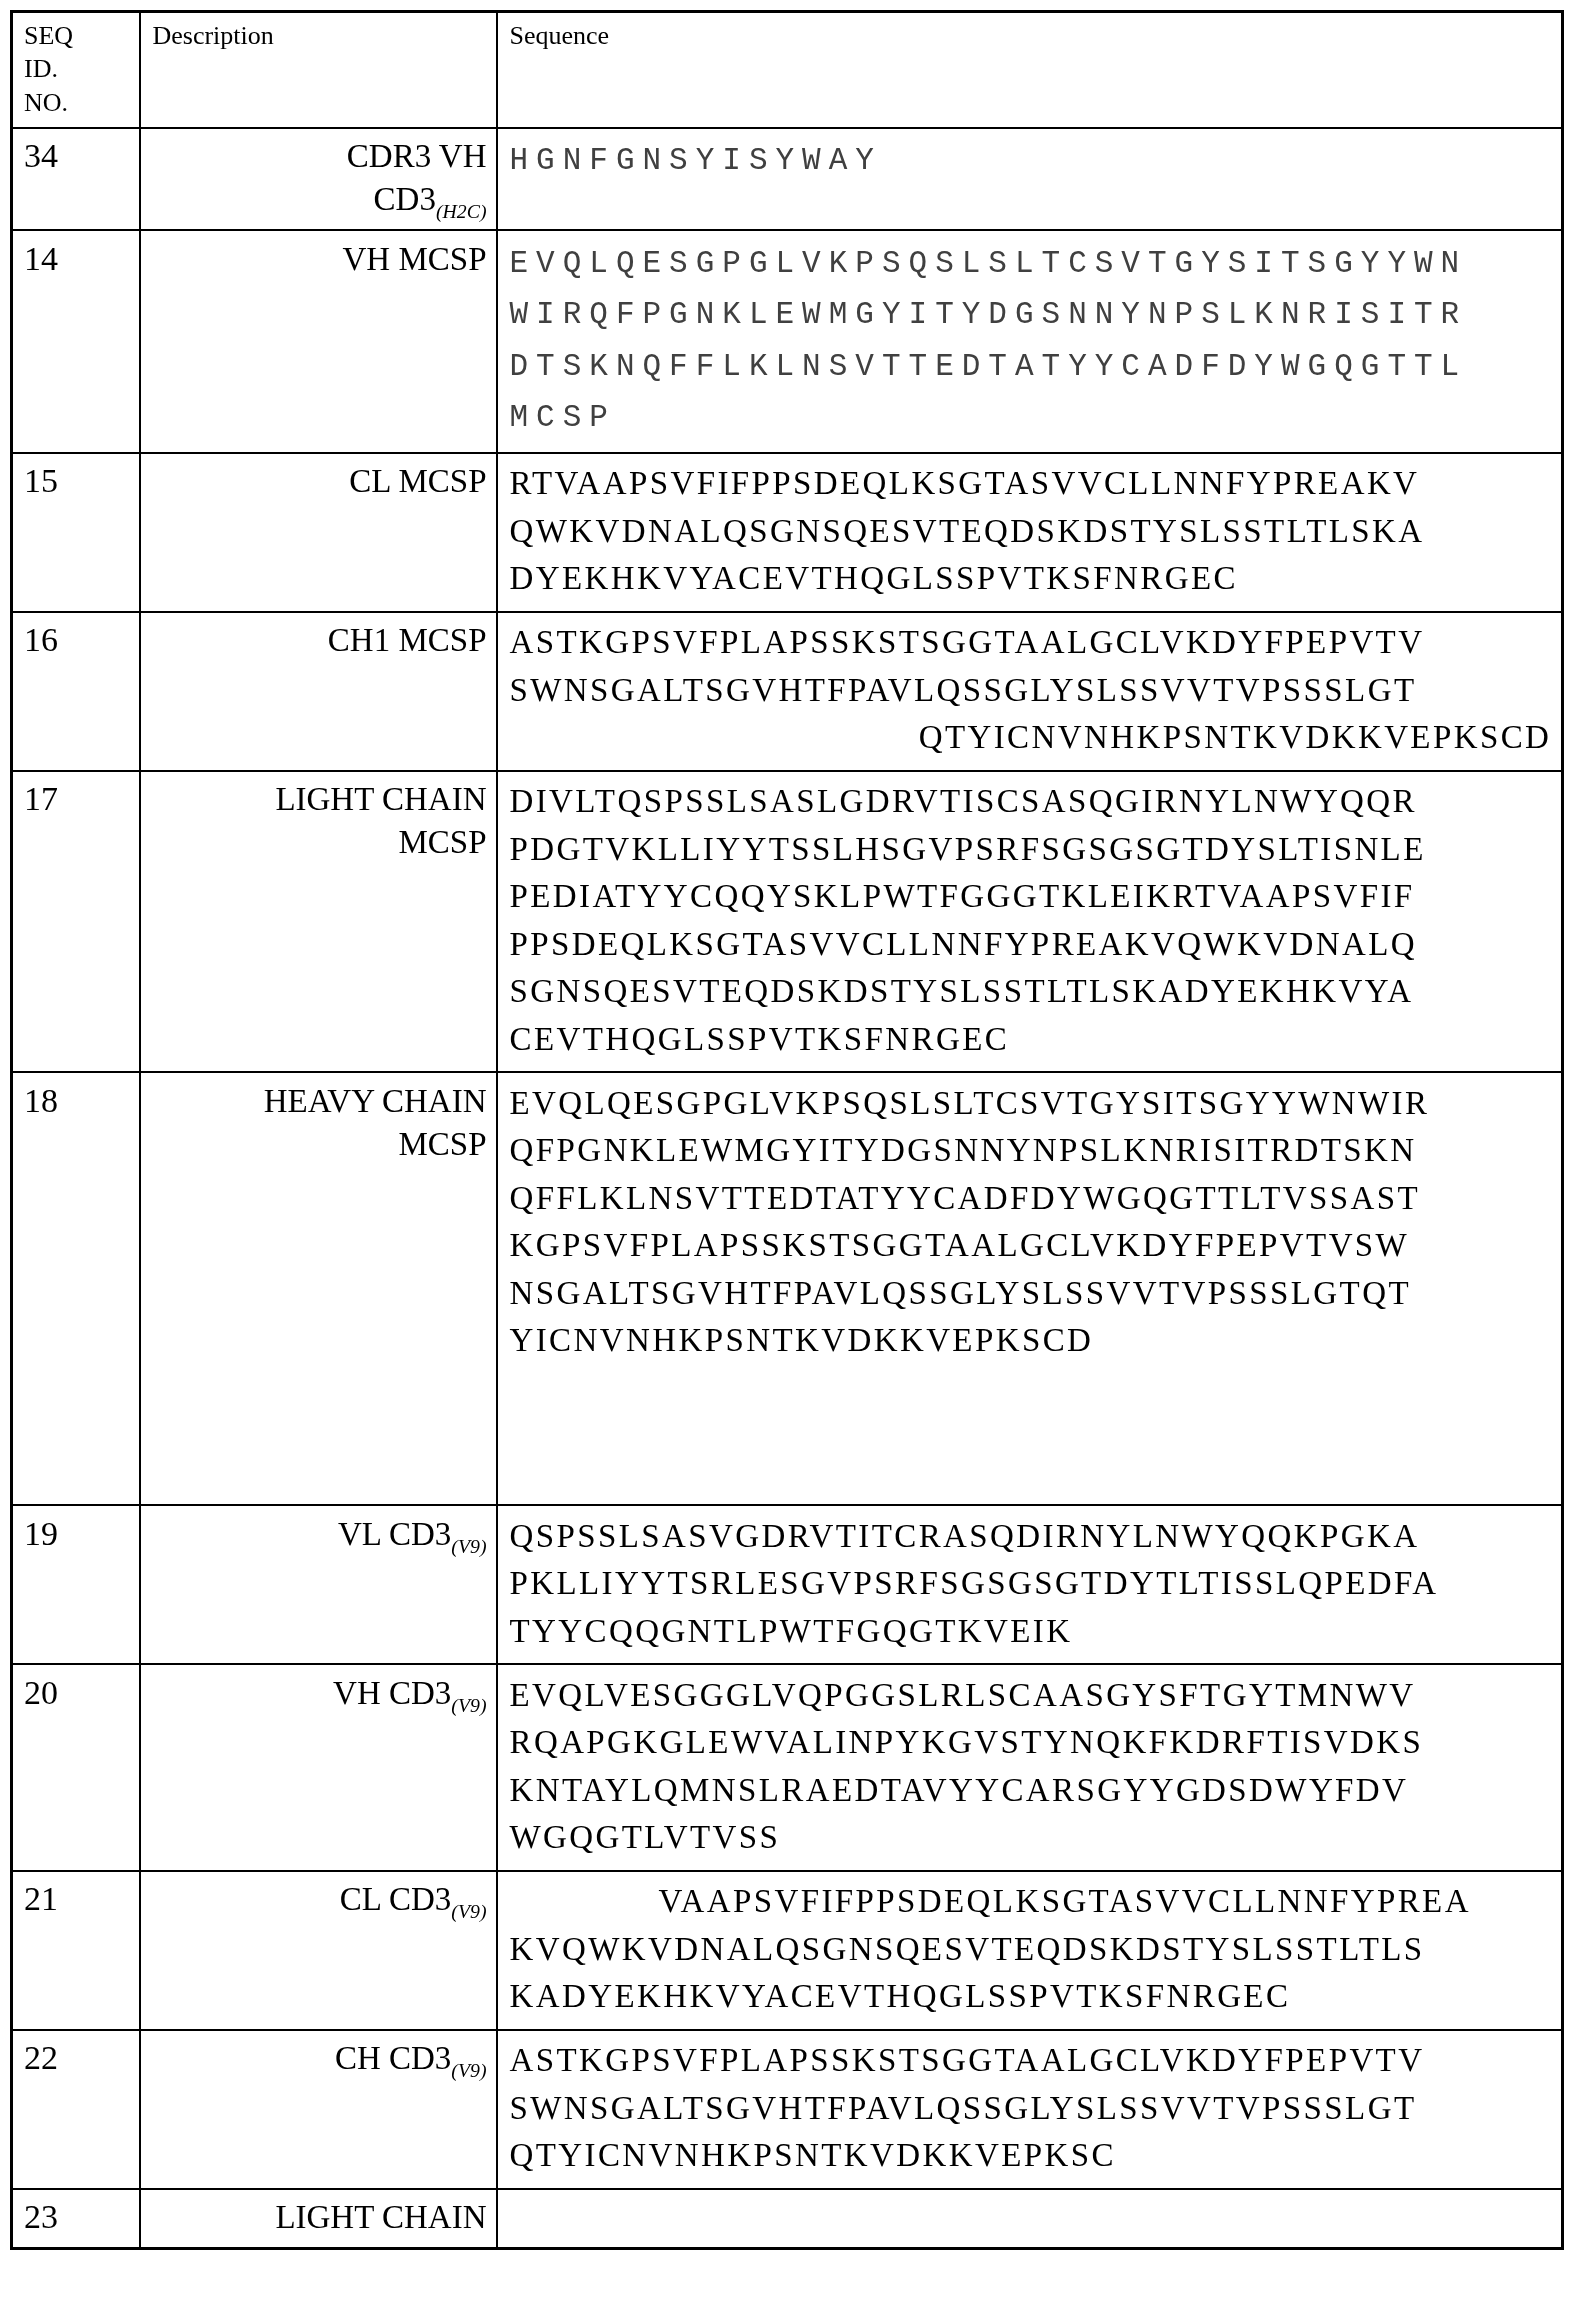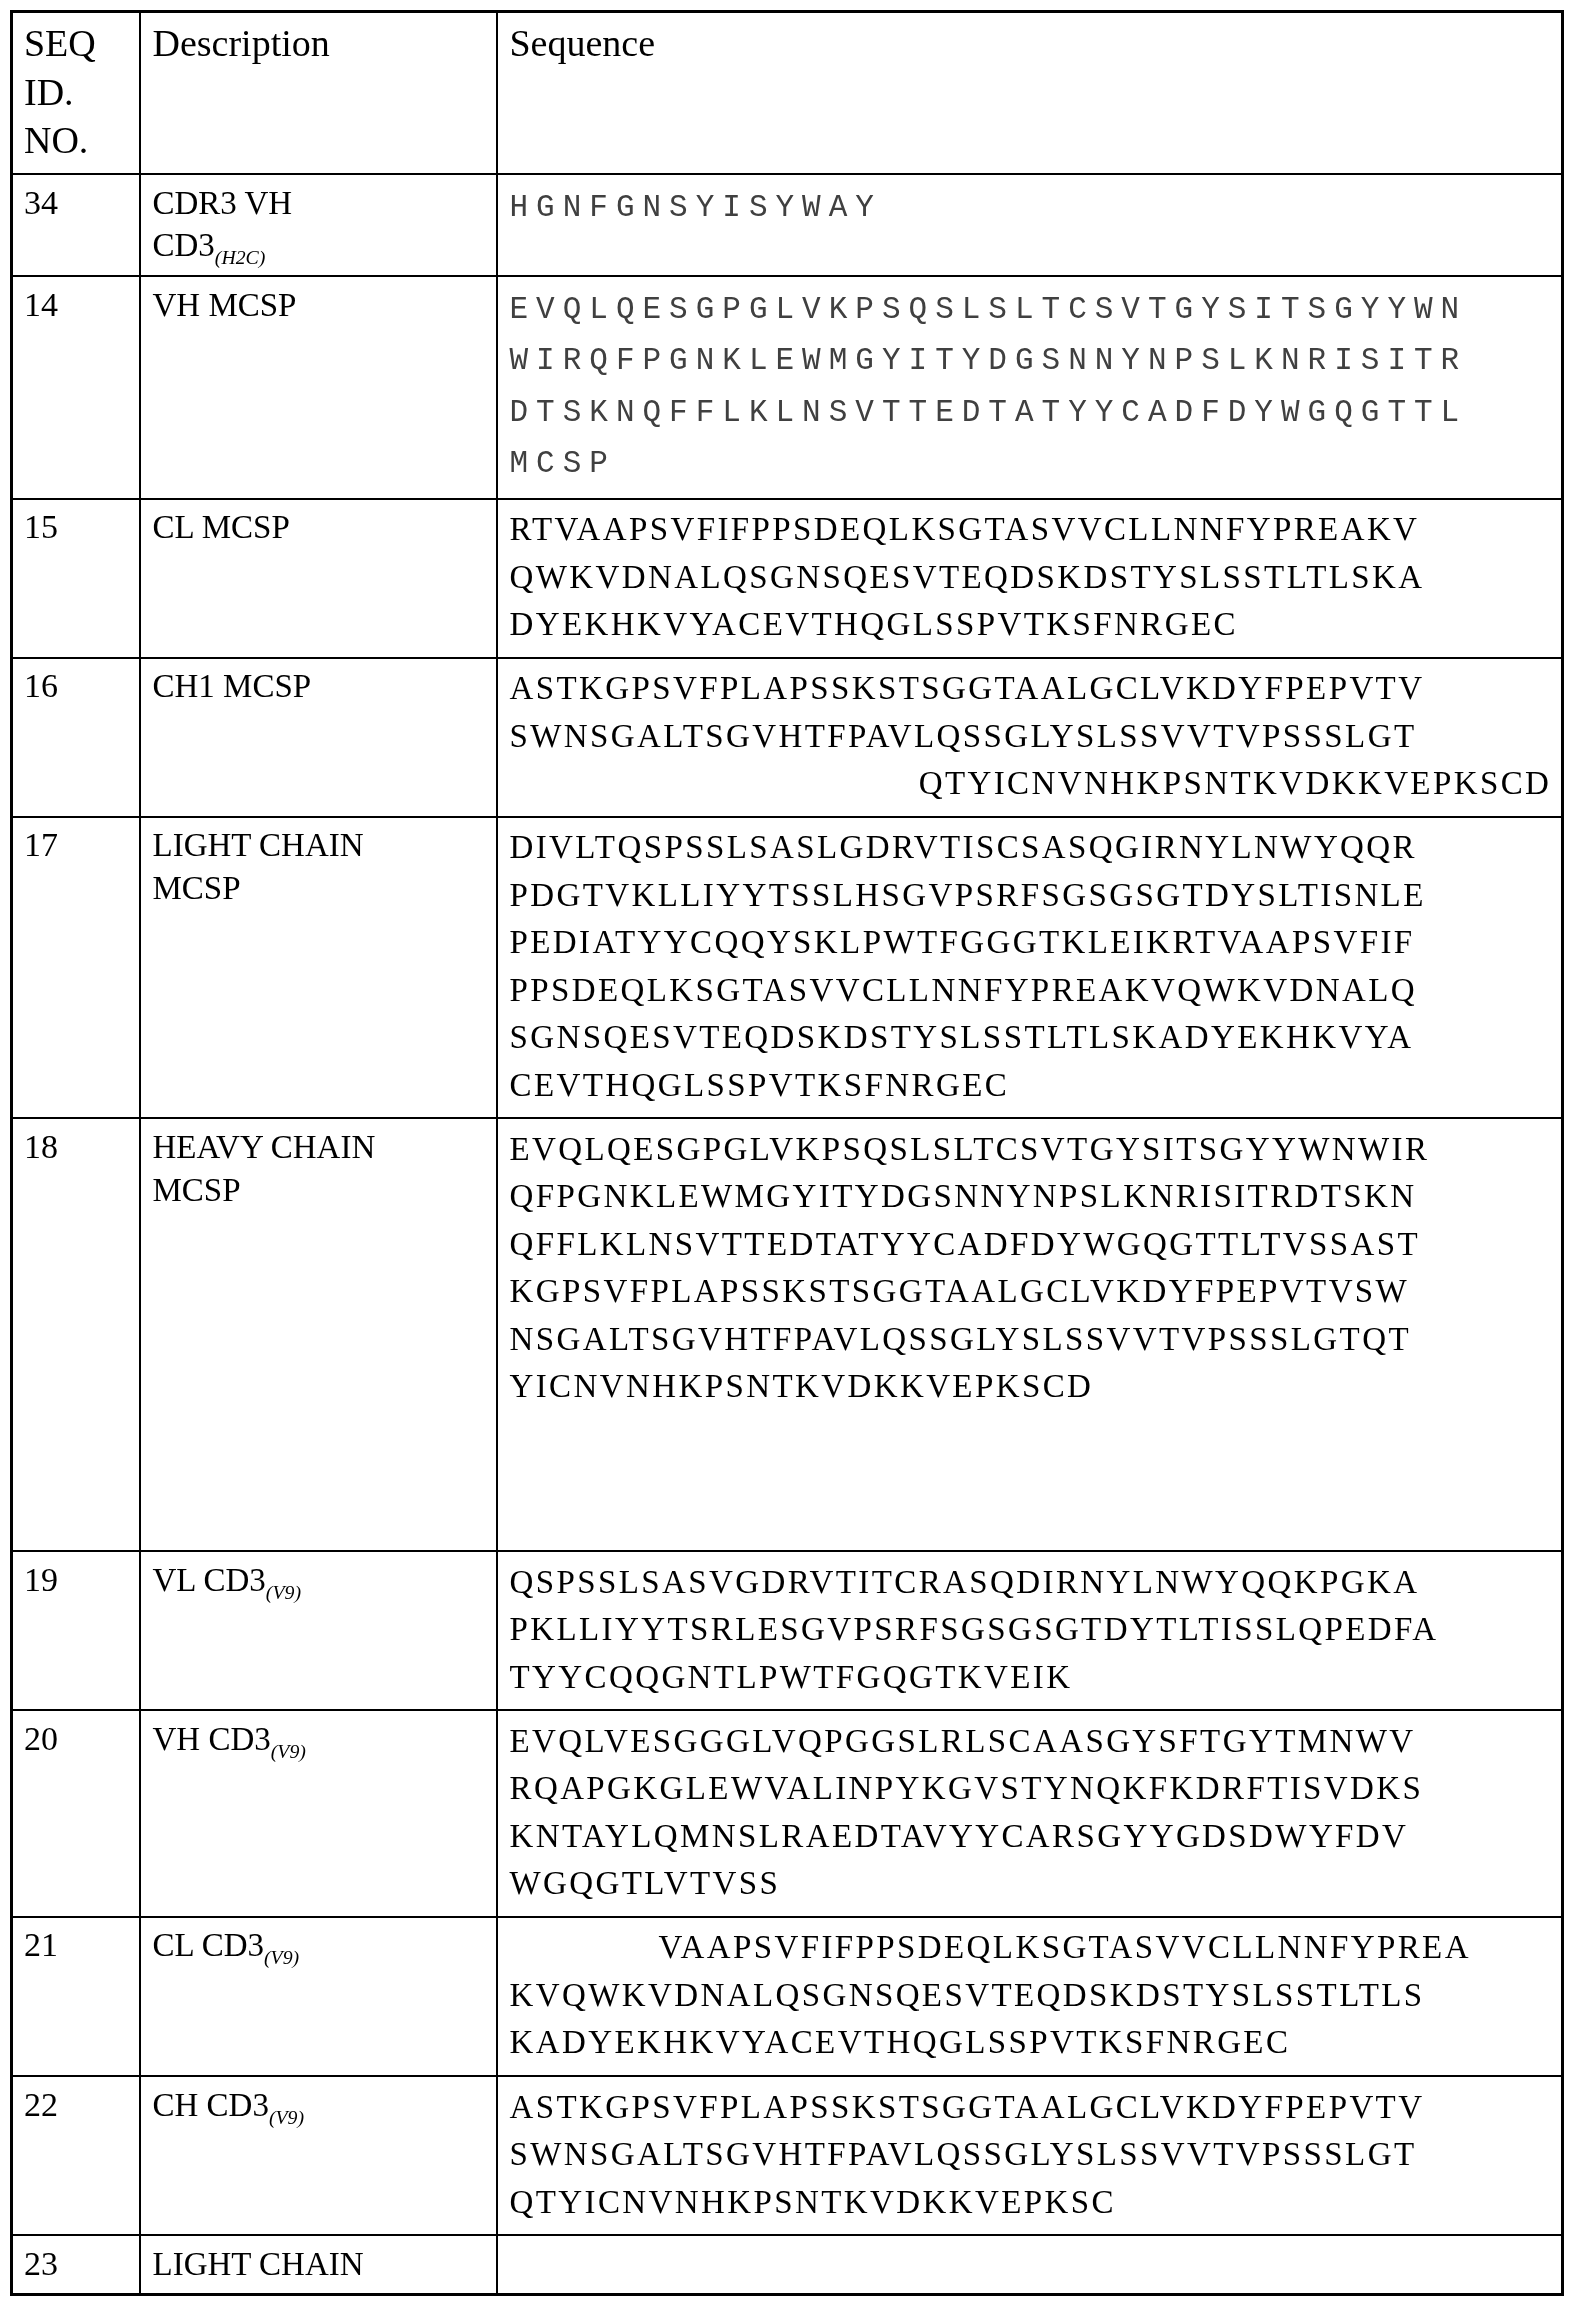--- a/index.html
+++ b/index.html
@@ -28,32 +28,33 @@
     padding: 6.5px 9.7px 8px 11.3px;
     box-sizing: border-box;
   }
   col.c1 { width: 129px; }
   col.c2 { width: 357px; }
   col.c3 { width: auto; }
 
   thead th {
     font-weight: normal;
     text-align: left;
-    font-size: 38px;
+    font-size: 26px;
     line-height: 1.28;
   }
   .hdr-line { display: block; }
 
   td.seq-id {
     font-size: 34px;
     line-height: 1.25;
   }
   td.desc {
     font-size: 33px;
     line-height: 1.3;
+    text-align: right;
   }
   td.desc sub {
     font-size: 0.6em;
     line-height: 0;
     font-style: italic;
   }
   td.seq { overflow: hidden; }
   td.seq.mono .seq-line {
     font-family: "Liberation Mono", "DejaVu Sans Mono", monospace;
     font-size: 31px;

